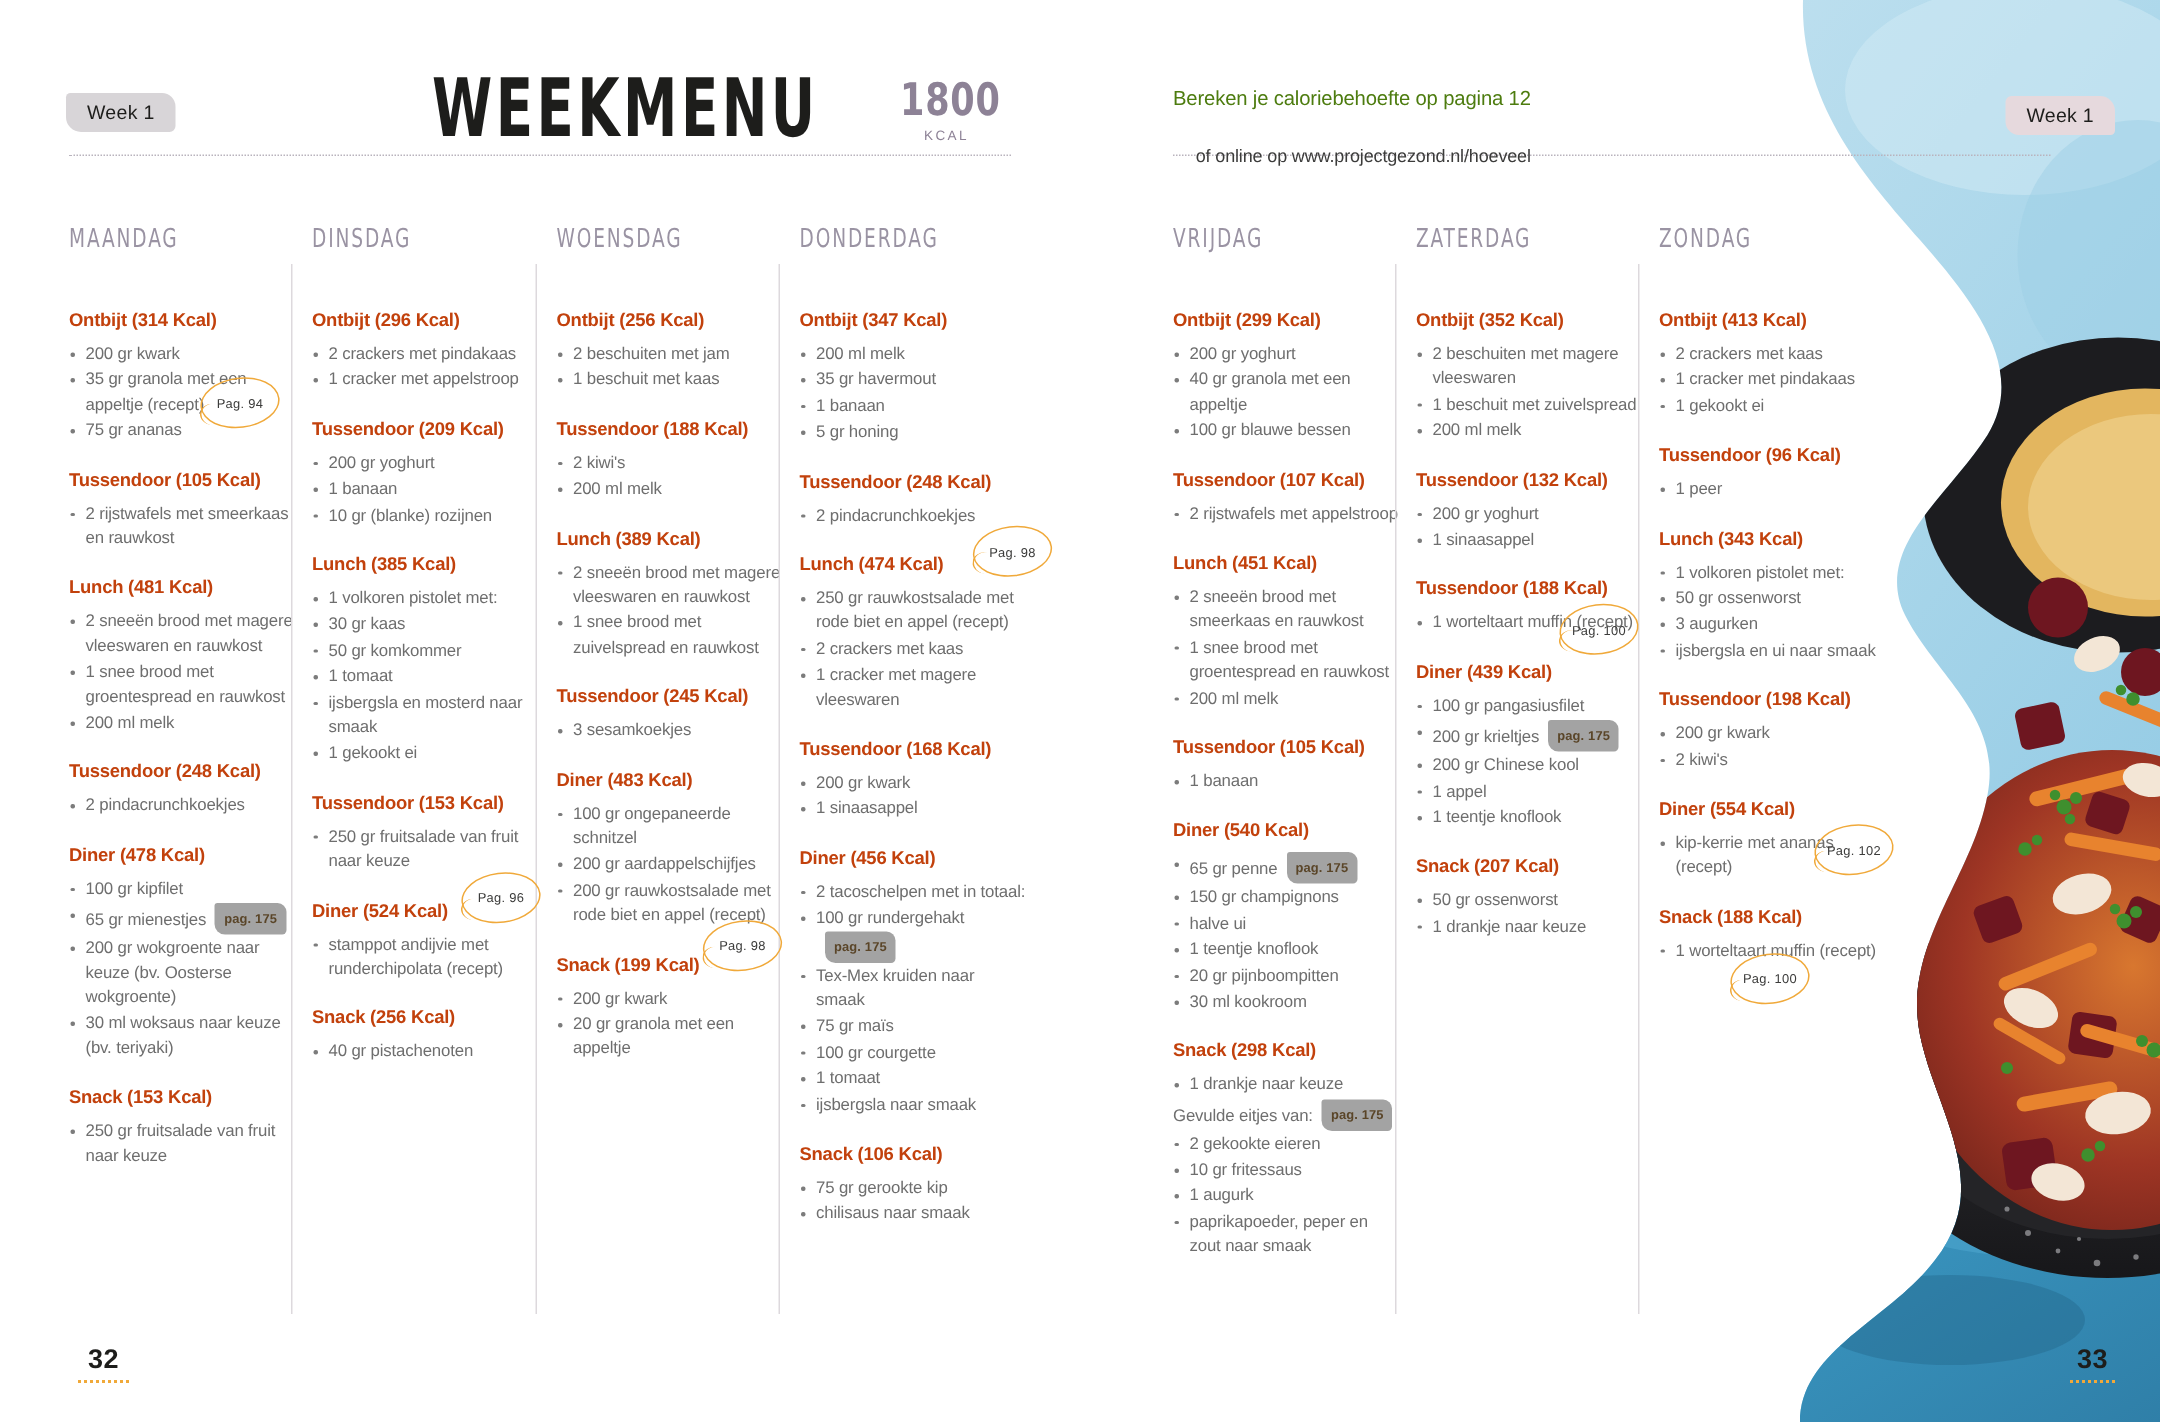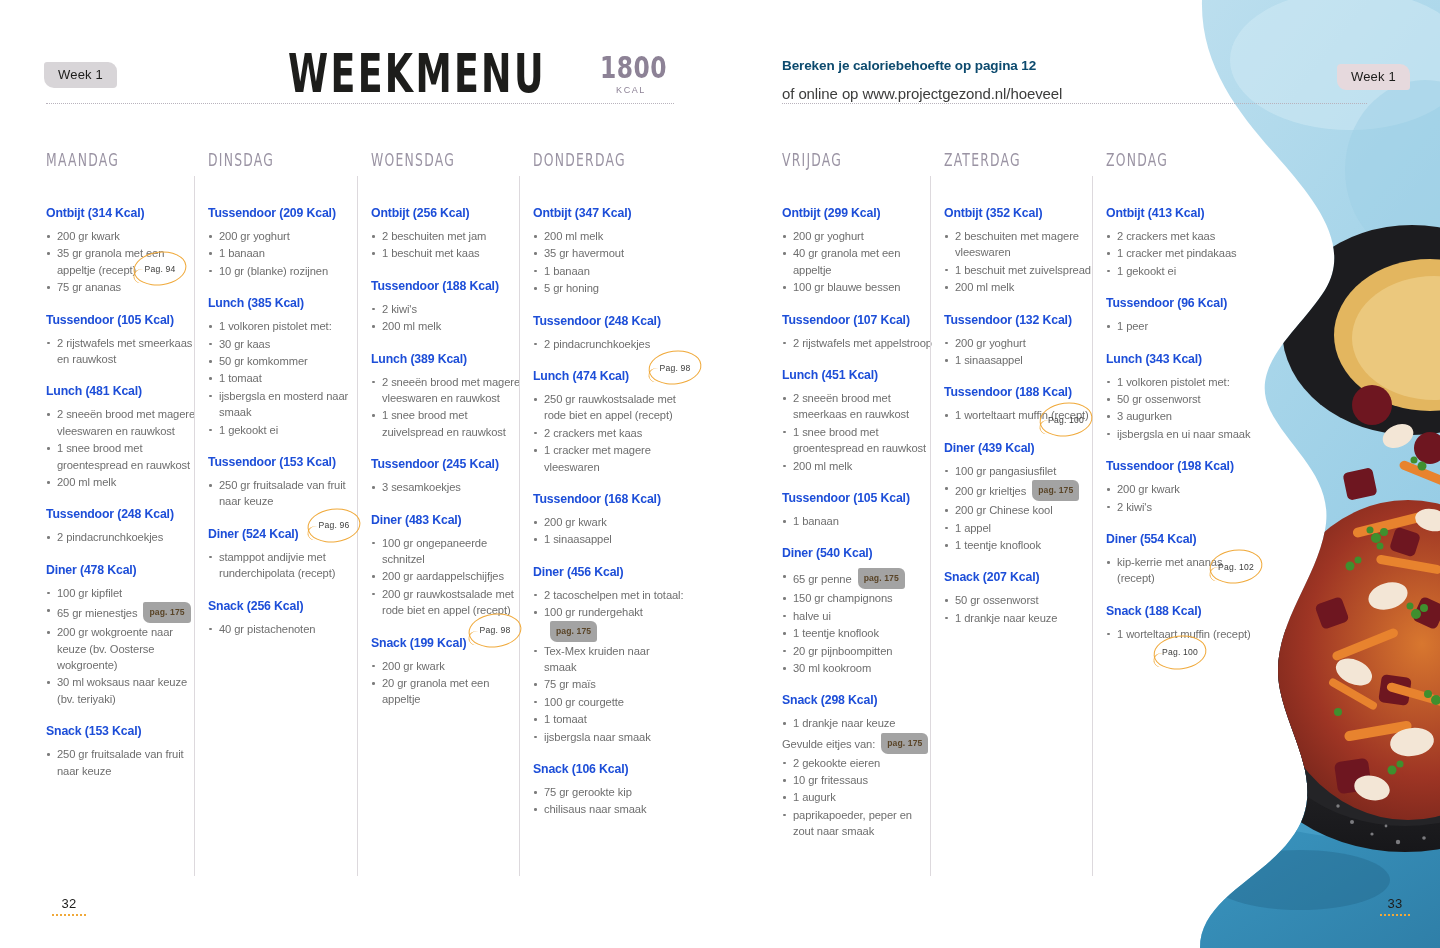--- a/index.html
+++ b/index.html
@@ -34,22 +34,22 @@
   }
   .kcal-block{position:absolute;left:600px;top:50px;z-index:5;text-align:center;width:62px;}
   .kcal-num{
     font-family:"DejaVu Sans Condensed","Liberation Sans",sans-serif;
     font-size:26px;font-weight:700;color:#8d8296;letter-spacing:.5px;
     transform:scaleY(1.15);transform-origin:center top;display:block;
   }
   .kcal-lbl{font-size:9px;color:#8d8296;letter-spacing:1.6px;display:block;margin-top:5px;text-align:center;}
 
   .right-head{position:absolute;left:782px;top:58px;z-index:5;}
-  .right-head .rh1{font-size:13.5px;font-weight:700;color:#0c4a6e;letter-spacing:-.1px;}
-  .right-head .rh2{font-size:15px;color:#3c3c3b;margin-top:12px;letter-spacing:-.1px;}
+  .right-head .rh1{font-size:13.5px;font-weight:400;color:#4d7c0f;letter-spacing:-.1px;}
+  .right-head .rh2{font-size:12px;color:#3c3c3b;margin-top:24px;letter-spacing:-.1px;text-align:right;}
 
   
   .rule{position:absolute;height:0;border-top:1.5px dotted #b9b3bd;z-index:4;}
   .rule.l{left:46px;top:103px;width:628px;}
   .rule.r{left:782px;top:103px;width:585px;}
 
   
   .cols{position:absolute;top:150px;left:0;width:1304px;height:740px;z-index:3;}
   .col{position:absolute;top:0;width:152px;}
   .col.c0{left:46px;}  .col.c1{left:208px;}
@@ -64,21 +64,21 @@
   .day-name{
     font-family:"DejaVu Sans Condensed","Liberation Sans",sans-serif;
     font-size:14.5px;font-weight:400;color:#9a93a3;
     letter-spacing:1.3px;
     transform:scaleY(1.2) scaleX(.95);transform-origin:left top;
     margin-bottom:40px;white-space:nowrap;
   }
 
   .meal{margin-bottom:17px;position:relative;}
   .meal-title{
-    font-size:12.3px;font-weight:700;color:#1d4ed8;
+    font-size:12.3px;font-weight:700;color:#c2410c;
     margin-bottom:6px;letter-spacing:-.15px;line-height:1.3;
   }
   ul.items{list-style:none;margin:0;padding:0;}
   ul.items li{
     position:relative;padding-left:11px;
     font-size:11.2px;line-height:16.4px;color:#6e6e6e;
     letter-spacing:-.1px;margin-bottom:1px;
   }
   ul.items li:before{
     content:"";position:absolute;left:1px;top:7px;
@@ -111,21 +111,21 @@
   }
   .circ .ring:after{
     content:"";position:absolute;left:-2px;top:45%;
     width:16px;height:14px;border-left:1.6px solid #f0a93a;
     border-radius:50%;transform:rotate(14deg);
   }
   .circ span{position:relative;}
 
   
   .pagenum{position:absolute;z-index:6;text-align:center;}
-  .pagenum .n{font-size:13px;font-weight:400;color:#1d1d1b;letter-spacing:.3px;}
+  .pagenum .n{font-size:18px;font-weight:700;color:#1d1d1b;letter-spacing:.3px;}
   .pagenum .dots{
     margin-top:3px;height:0;border-top:2px dotted #f0a93a;width:34px;
   }
   .pagenum.left{left:52px;top:896px;}
   .pagenum.right{left:1380px;top:896px;}
   .pagenum.right .dots{width:30px;}
 </style>
 </head>
 <body>
 
@@ -317,20 +317,27 @@
         <div class="meal">
           <div class="meal-title">Snack (153 Kcal)</div>
           <ul class="items">
             <li>250 gr fruitsalade van fruit naar keuze</li>
           </ul>
         </div>
       </div>
     <div class="col c1">
         <div class="day-name">DINSDAG</div>
         <div class="meal">
+          <div class="meal-title">Ontbijt (296 Kcal)</div>
+          <ul class="items">
+            <li>2 crackers met pindakaas</li>
+            <li>1 cracker met appelstroop</li>
+          </ul>
+        </div>
+        <div class="meal">
           <div class="meal-title">Tussendoor (209 Kcal)</div>
           <ul class="items">
             <li>200 gr yoghurt</li>
             <li>1 banaan</li>
             <li>10 gr (blanke) rozijnen</li>
           </ul>
         </div>
         <div class="meal">
           <div class="meal-title">Lunch (385 Kcal)</div>
           <ul class="items">

